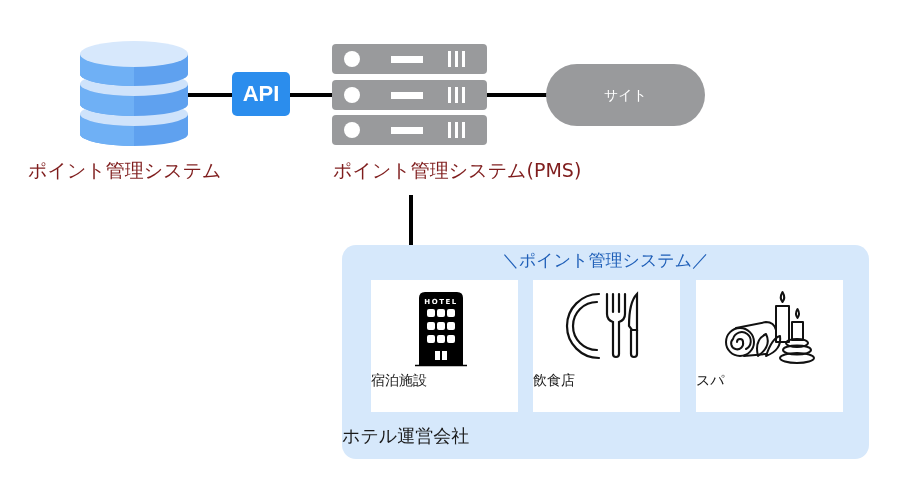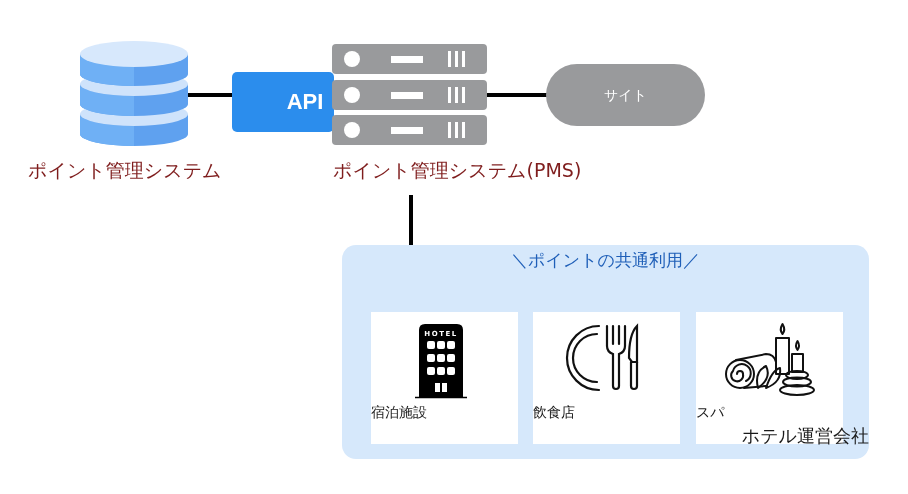--- a/index.html
+++ b/index.html
@@ -1,42 +1,42 @@
 <!DOCTYPE html>
 <html><head>
 <meta charset="utf-8">
 <style>
   html, body { margin: 0; padding: 0; background: #ffffff; }
   body { width: 908px; height: 494px; position: relative; overflow: hidden;
          font-family: "DejaVu Sans", "Liberation Sans", sans-serif; color: #1a1a1a; }
   .abs { position: absolute; }
   .line { position: absolute; background: #000; }
   .label { position: absolute; font-size: 19px; white-space: nowrap; color: #7f1d1d; }
-  .api-badge { position: absolute; left: 232px; top: 72px; width: 58px; height: 60px;
+  .api-badge { position: absolute; left: 232px; top: 72px; width: 58px; height: 44px;
                background: #2b8ded; border-radius: 5px; color: #fff; font-weight: bold;
                font-size: 22px; display: flex; align-items: center; justify-content: center;
-               font-family: "Liberation Sans", sans-serif; letter-spacing: 0px; padding-left: 44px; }
+               font-family: "Liberation Sans", sans-serif; letter-spacing: 0px; }
   .server-unit { position: absolute; left: 332px; width: 155px; height: 30px; background: #999a9c;
                  border-radius: 4px; }
   .server-unit .led { position: absolute; left: 12px; top: 7px; width: 16px; height: 16px;
                       border-radius: 50%; background: #fff; }
   .server-unit .slot { position: absolute; left: 59px; top: 12px; width: 32px; height: 7px; background: #fff; }
   .server-unit .bar { position: absolute; top: 7px; width: 3px; height: 16px; background: #fff; }
   .site-ctrl { position: absolute; left: 546px; top: 64px; width: 159px; height: 62px;
                background: #999a9c; border-radius: 31px; color: #fff; font-size: 14px;
                display: flex; flex-direction: row; align-items: center; justify-content: center;
                line-height: 21px; }
   .panel { position: absolute; left: 342px; top: 245px; width: 527px; height: 214px;
            background: #d6e8fb; border-radius: 14px; }
   .panel-title { position: absolute; left: 0; right: 0; top: 4px; text-align: center;
                  color: #1f5fb8; font-size: 17px; }
-  .card { position: absolute; top: 35px; width: 147px; height: 132px; background: #ffffff; margin-top: 32px; }
+  .card { position: absolute; top: 35px; width: 147px; height: 132px; background: #ffffff; }
   .card .card-label { position: absolute; left: 0; right: 0; top: 92px; font-size: 14px; }
   .card svg { position: absolute; left: 0; top: 0; }
-  .panel-footer { position: absolute; left: 0; right: 0; top: 179px; text-align: right; font-size: 18px; padding-left: 24px; }
+  .panel-footer { position: absolute; left: 0; right: 0; top: 179px; text-align: left; font-size: 18px; }
 </style>
 </head>
 <body>
 
 <div class="line" style="left:188px; top:93px; width:46px; height:4px;"></div>
 <div class="line" style="left:290px; top:93px; width:44px; height:4px;"></div>
 <div class="line" style="left:487px; top:93px; width:60px; height:4px;"></div>
 <div class="line" style="left:409px; top:195px; width:4px; height:50px;"></div>
 
 <svg class="abs" style="left:78px; top:38px;" width="112" height="112" viewBox="0 0 112 112">
@@ -80,21 +80,21 @@
     <div class="bar" style="left:130px;"></div>
   </div>
 </div>
 <div class="label" style="left:333px; top:158px;">ポイント管理システム(PMS)</div>
 
 <div class="site-ctrl">
   <span>サイト</span>
 </div>
 
 <div class="panel">
-  <div class="panel-title">＼ポイントの共通利用／</div>
+  <div class="panel-title">＼ポイント管理システム／</div>
 
   <div class="card" style="left:29px;">
     <svg width="147" height="92" viewBox="0 0 147 92">
       <path d="M48 18 Q48 12 54 12 L86 12 Q92 12 92 18 L92 85 L48 85 Z" fill="#000"></path>
       <line x1="44" y1="85.5" x2="96" y2="85.5" stroke="#000" stroke-width="1.5"></line>
       <text x="70" y="24" text-anchor="middle" fill="#fff" font-size="7" font-weight="bold" letter-spacing="1.5" font-family="DejaVu Sans, sans-serif">HOTEL</text>
       <g fill="#fff">
         <rect x="56" y="29" width="8" height="8" rx="2"></rect>
           <rect x="66" y="29" width="8" height="8" rx="2"></rect>
           <rect x="76" y="29" width="8" height="8" rx="2"></rect>

